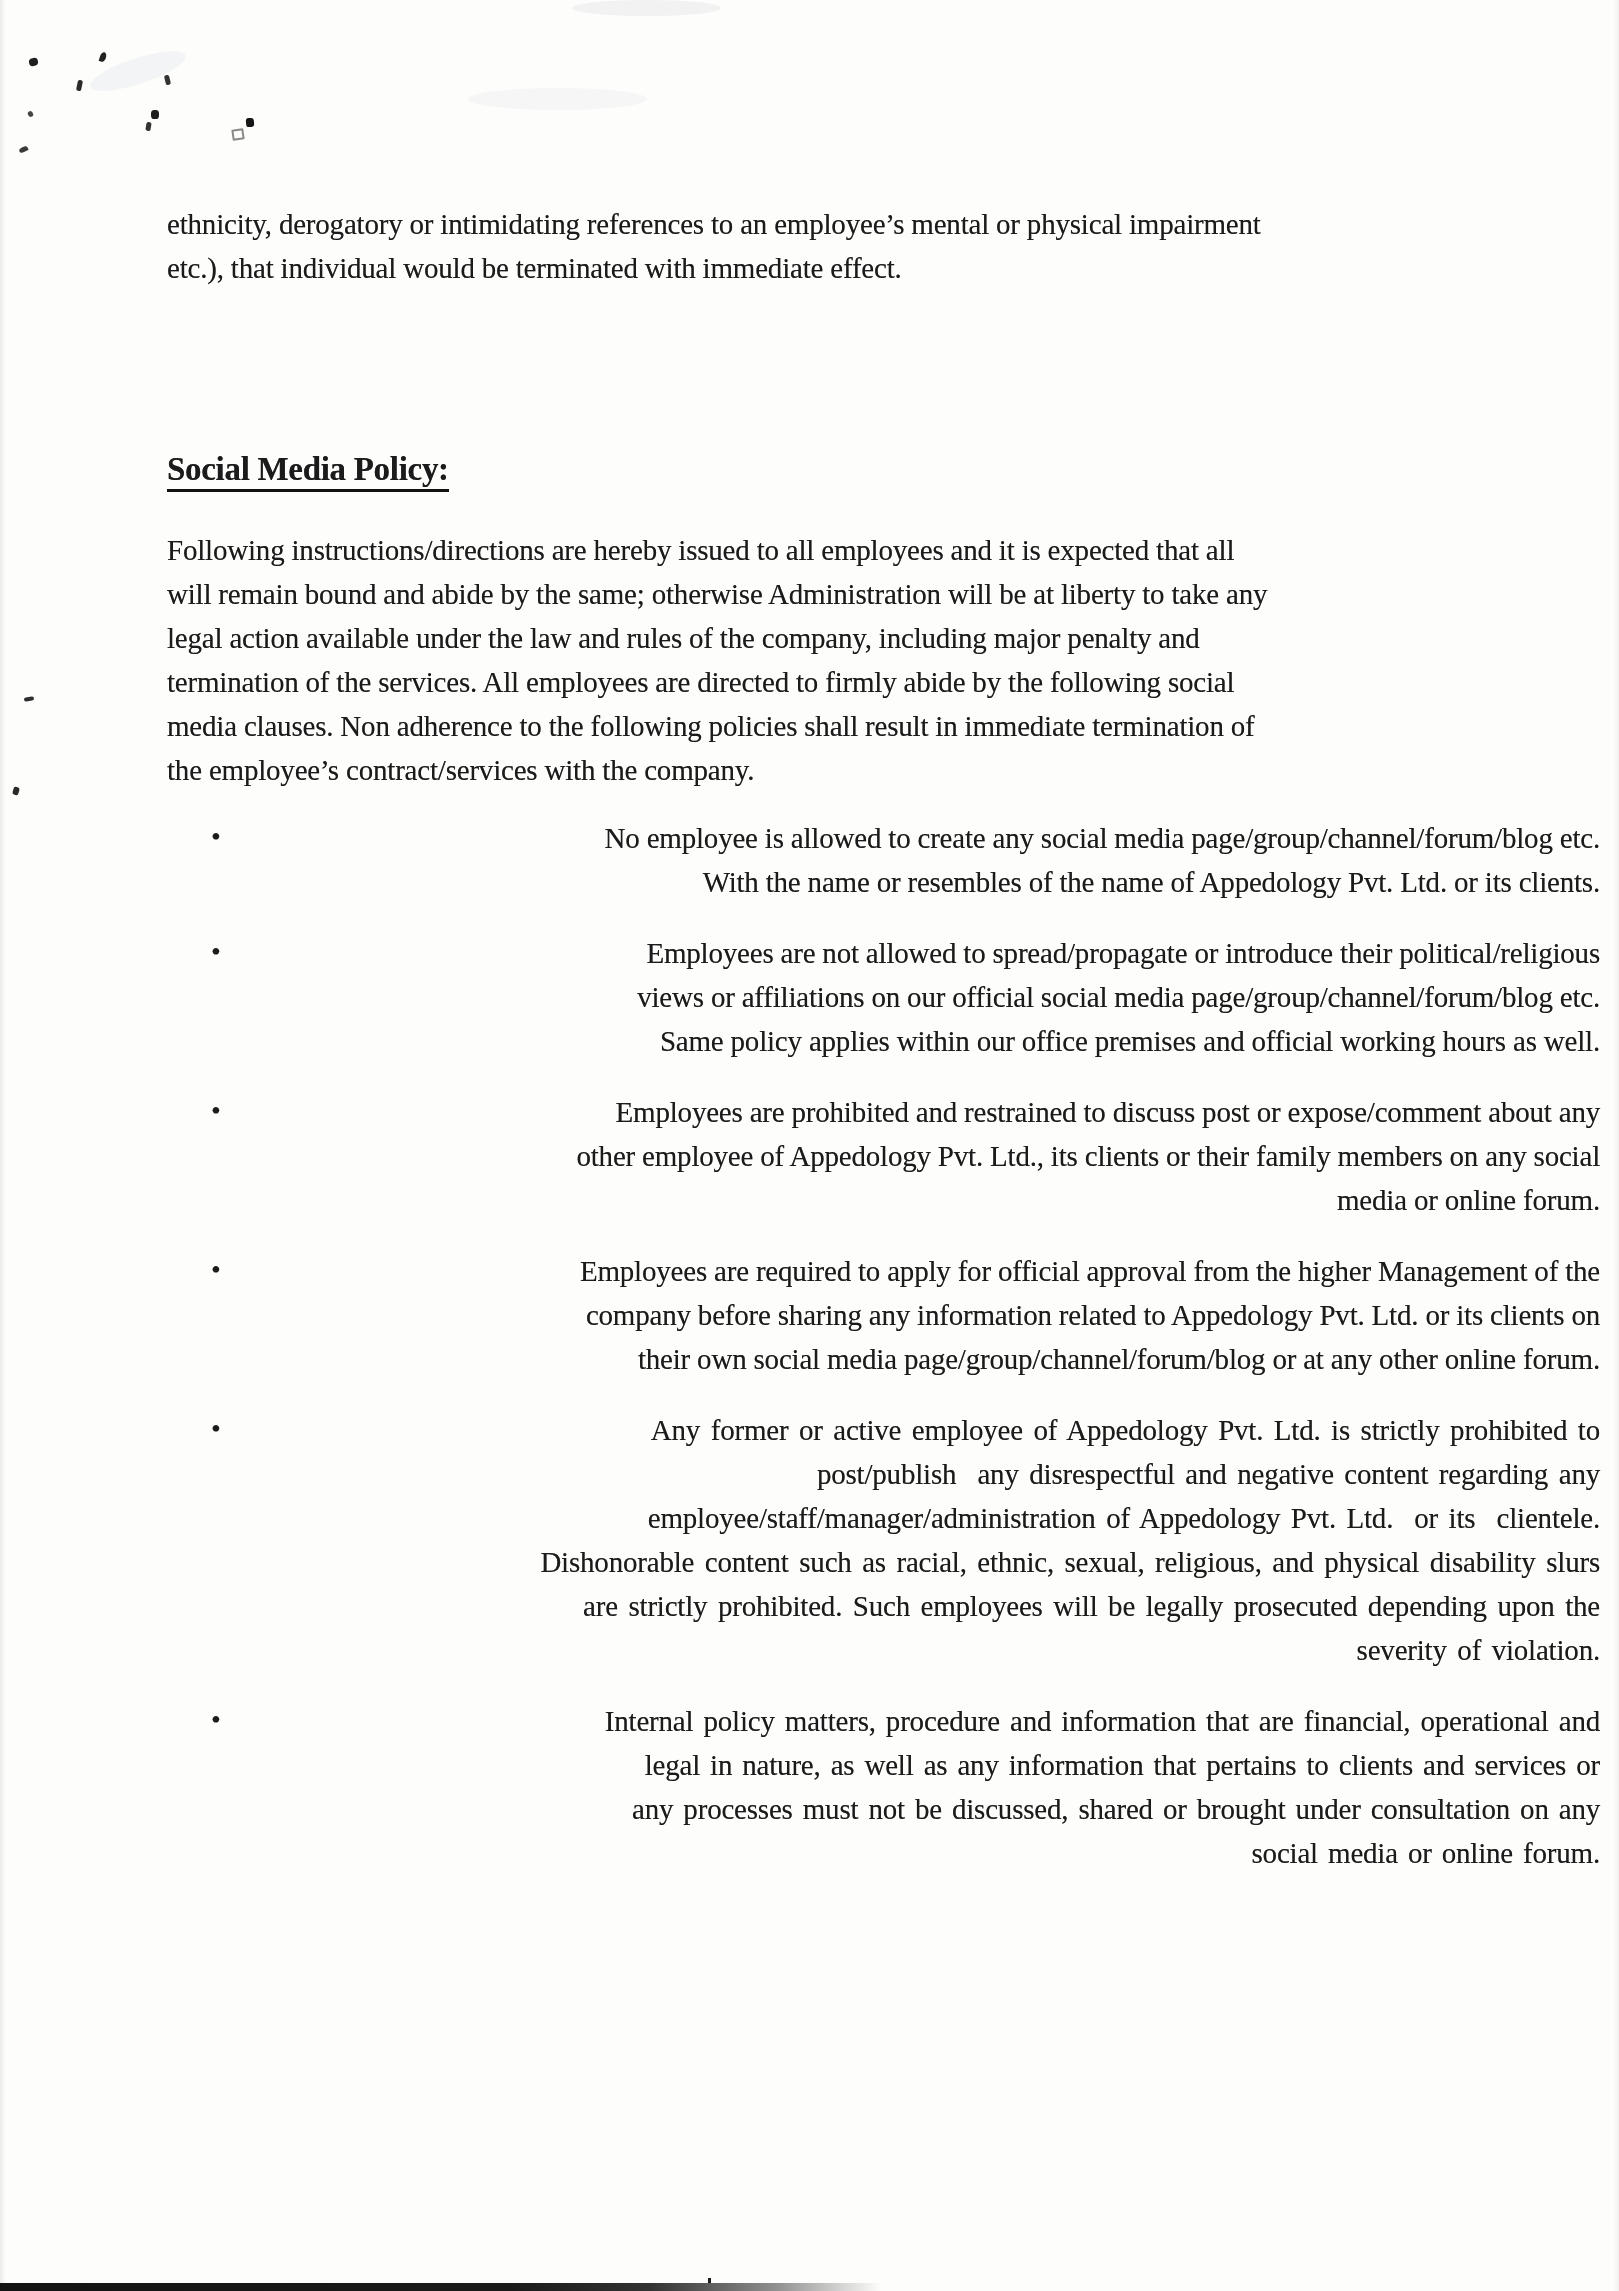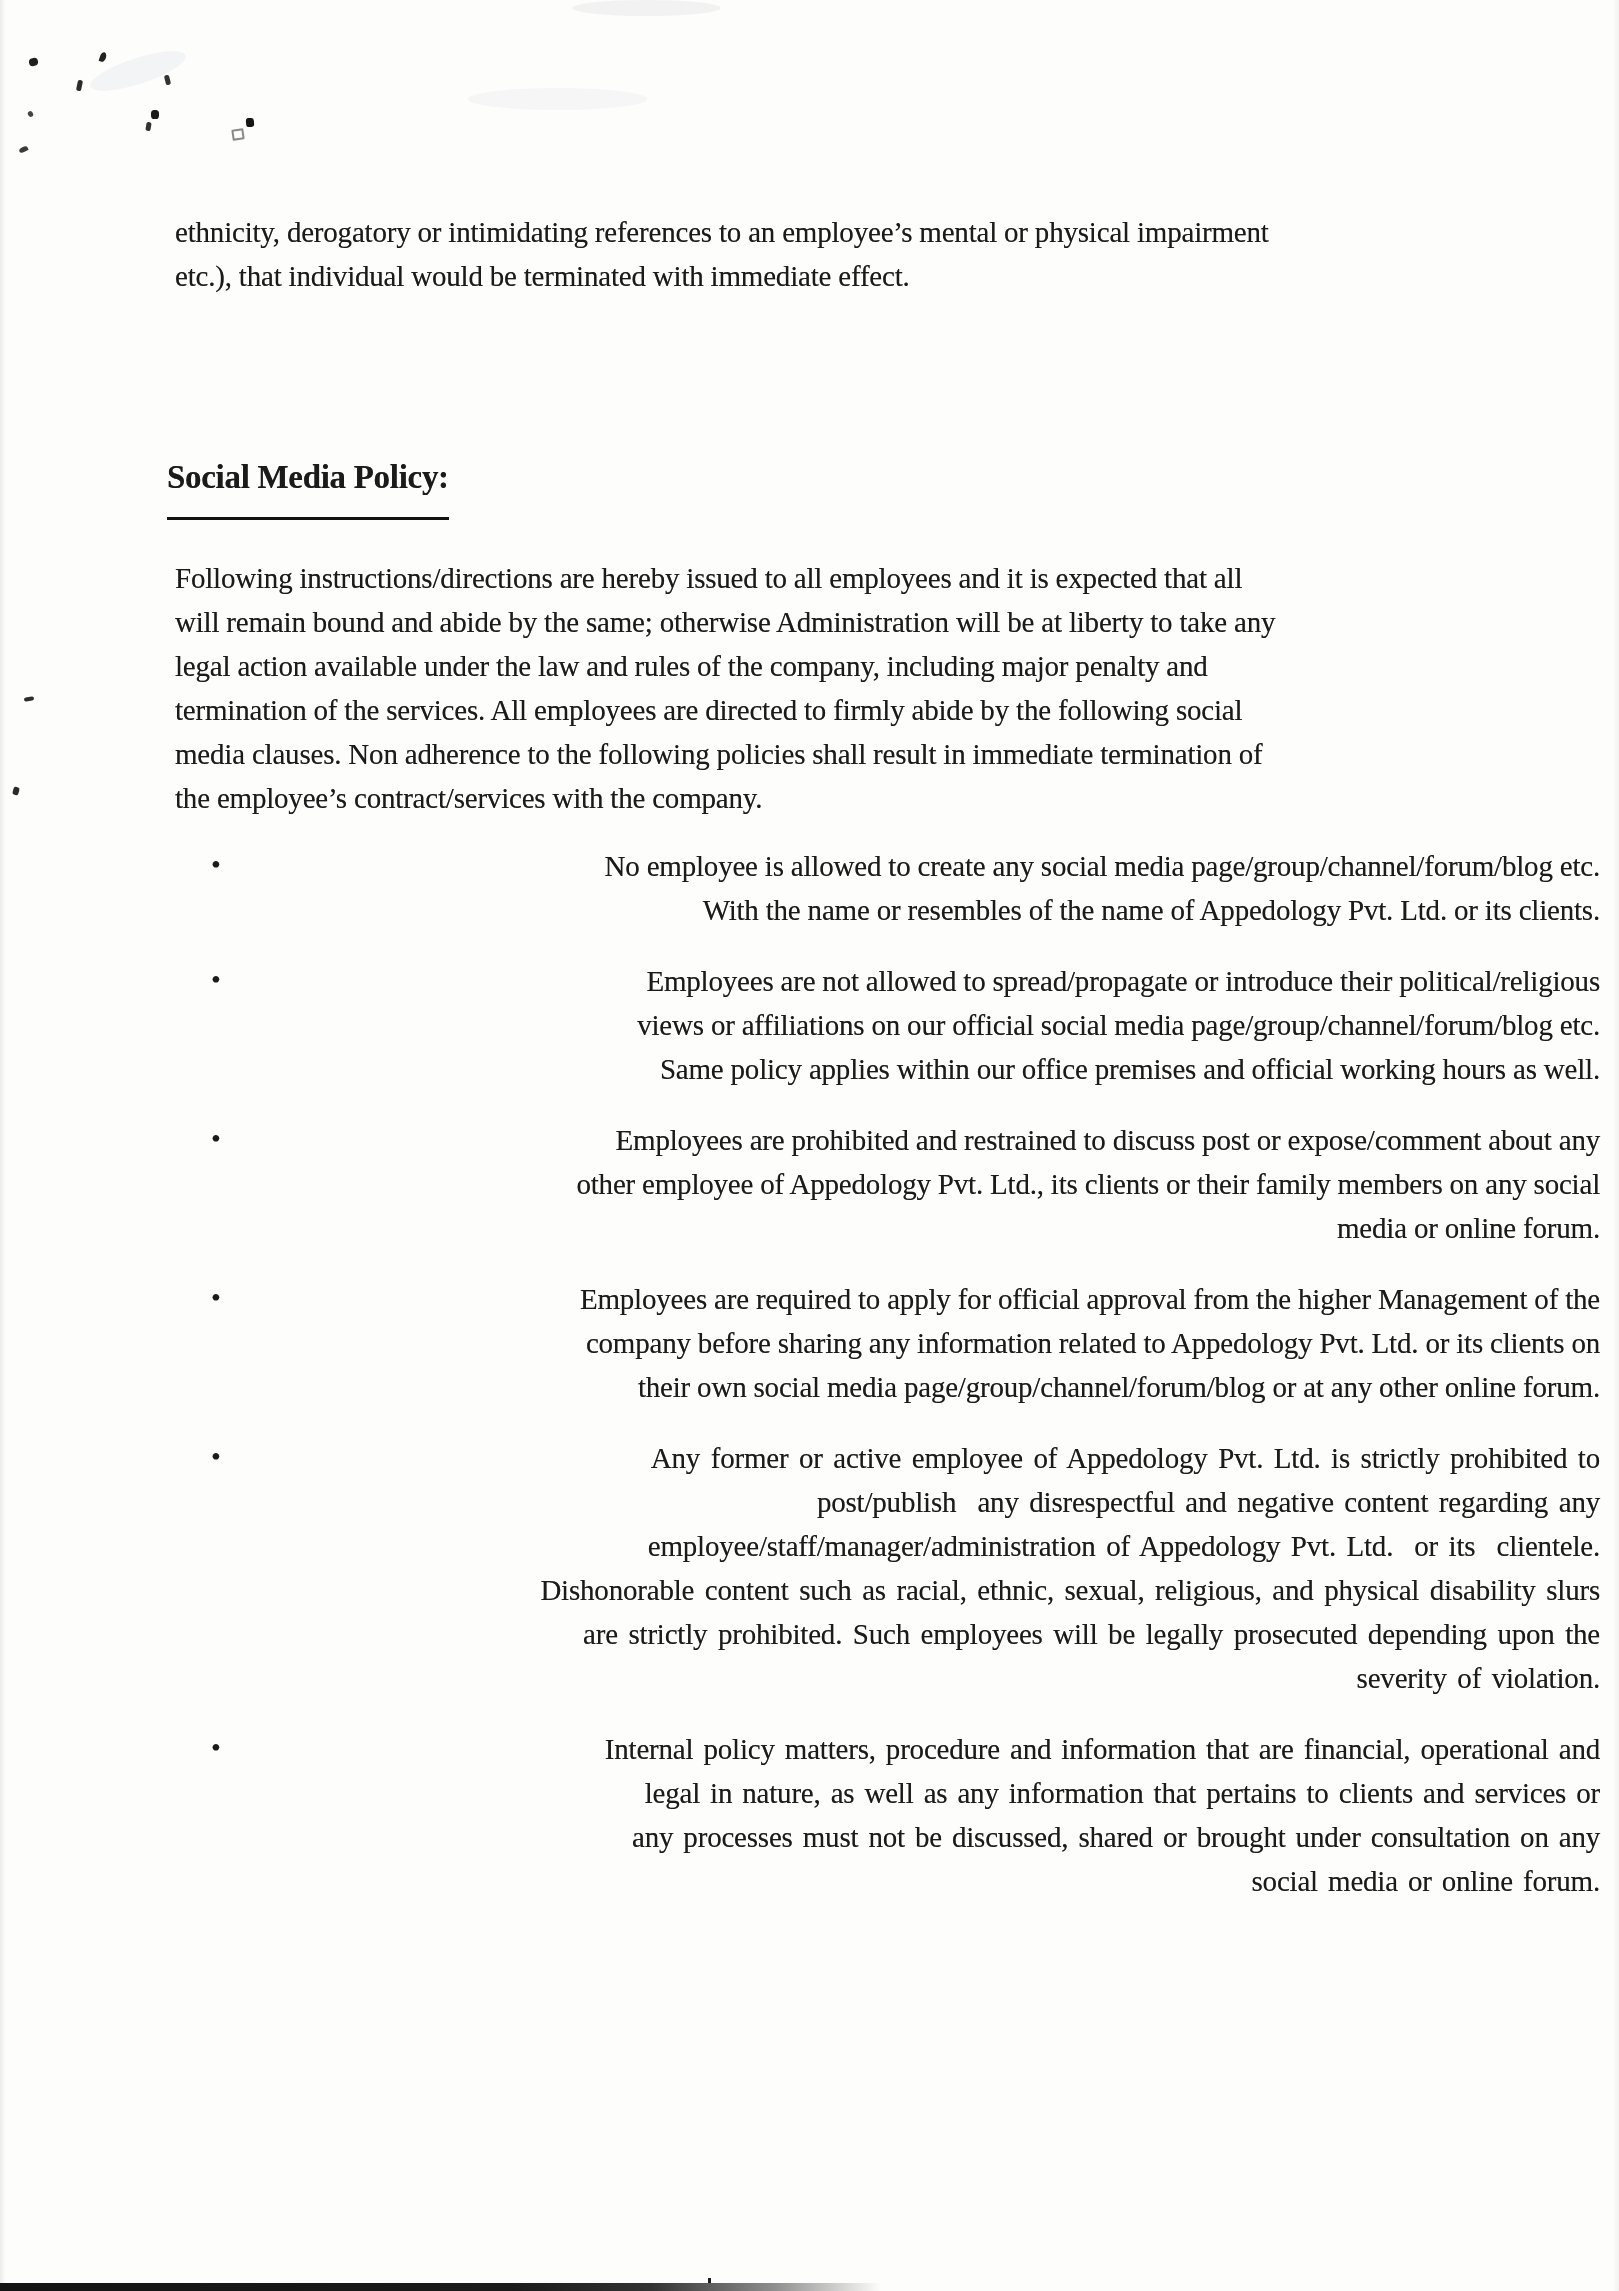--- a/index.html
+++ b/index.html
@@ -16,38 +16,38 @@
   .edge-left  { position:absolute; left:0; top:0; width:6px;  height:100%; background:linear-gradient(to right, rgba(0,0,0,0.07), rgba(0,0,0,0)); }
   .edge-right { position:absolute; right:0; top:0; width:7px; height:100%; background:linear-gradient(to left, rgba(0,0,0,0.06), rgba(0,0,0,0)); }
 
   .content {
     position: absolute;
     left: 167px;
     top: 202px;
     width: 1433px;
   }
   .para {
-    margin: 8px;
+    margin: 0;
     font-size: 29px;
     line-height: 44px;
     letter-spacing: -0.2px;
     white-space: pre-wrap;
     text-shadow: 0 0 0.5px rgba(27,27,27,0.55);
   }
   .heading {
     margin: 159px 0 0 0;
     font-size: 33px;
     line-height: 40px;
     font-weight: 700;
     letter-spacing: -0.3px;
   }
   .heading-text {
     display: inline-block;
     border-bottom: 3px solid #121212;
-    padding-bottom: 20px;
+    padding-bottom: 0;
     text-shadow: 0 0 0.5px rgba(18,18,18,0.6);
   }
   .intro { margin-top: 36px; }
 
   .bullets {
     list-style: none;
     margin: 24px 0 0 0;
     padding: 0;
   }
   .bullet {

